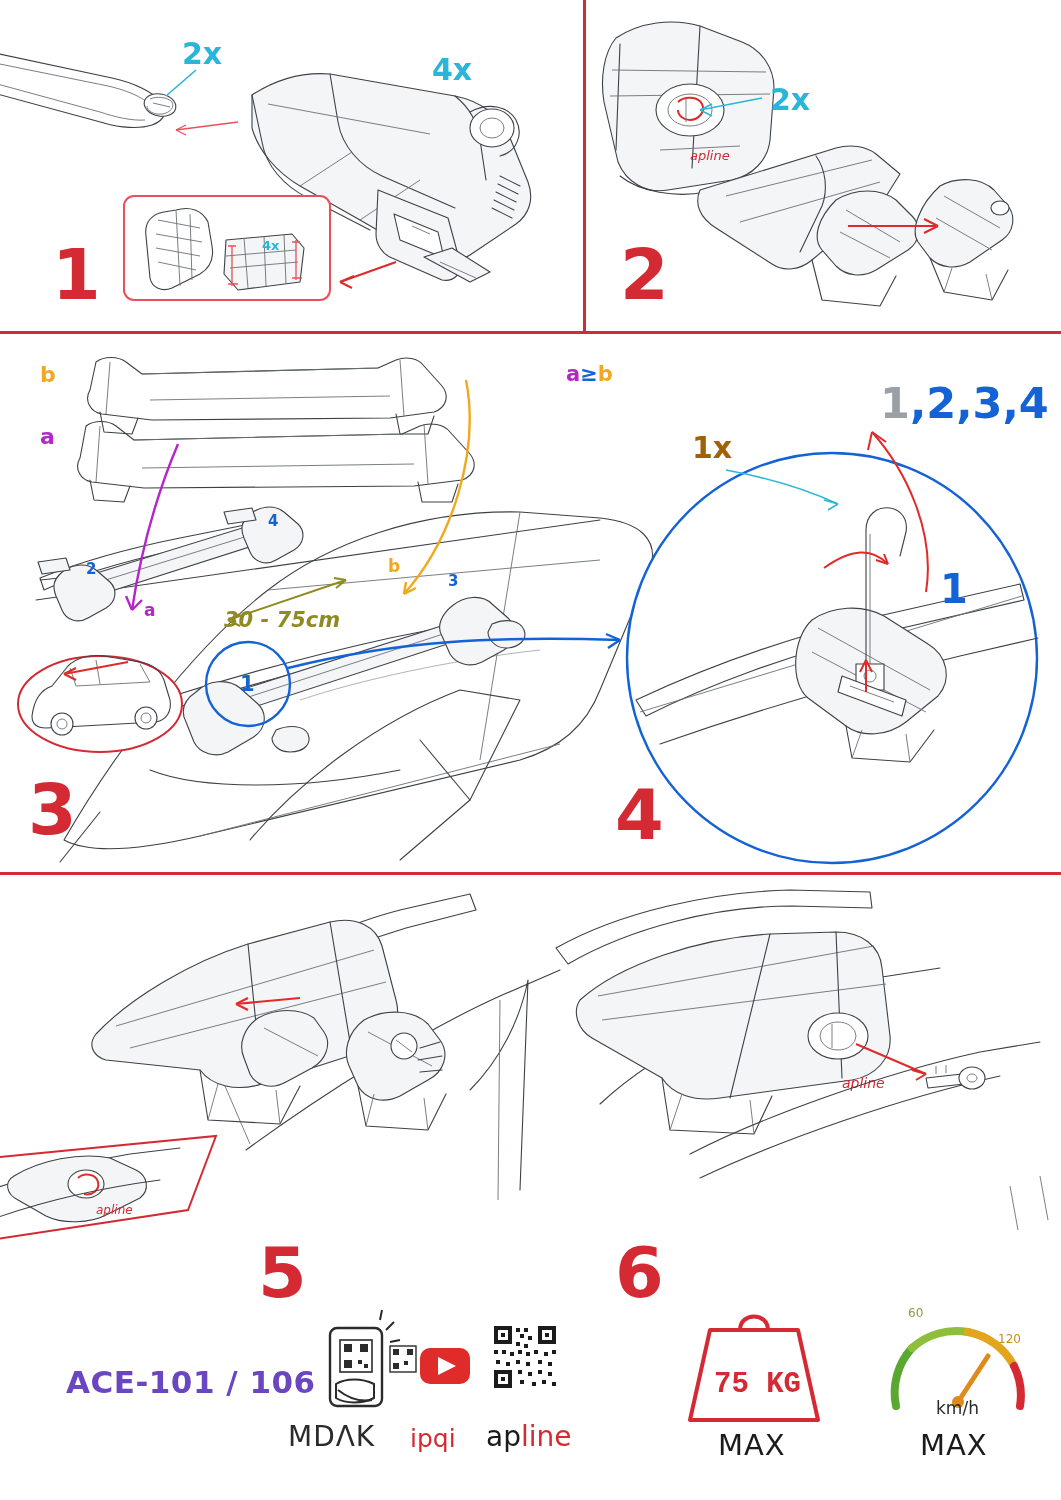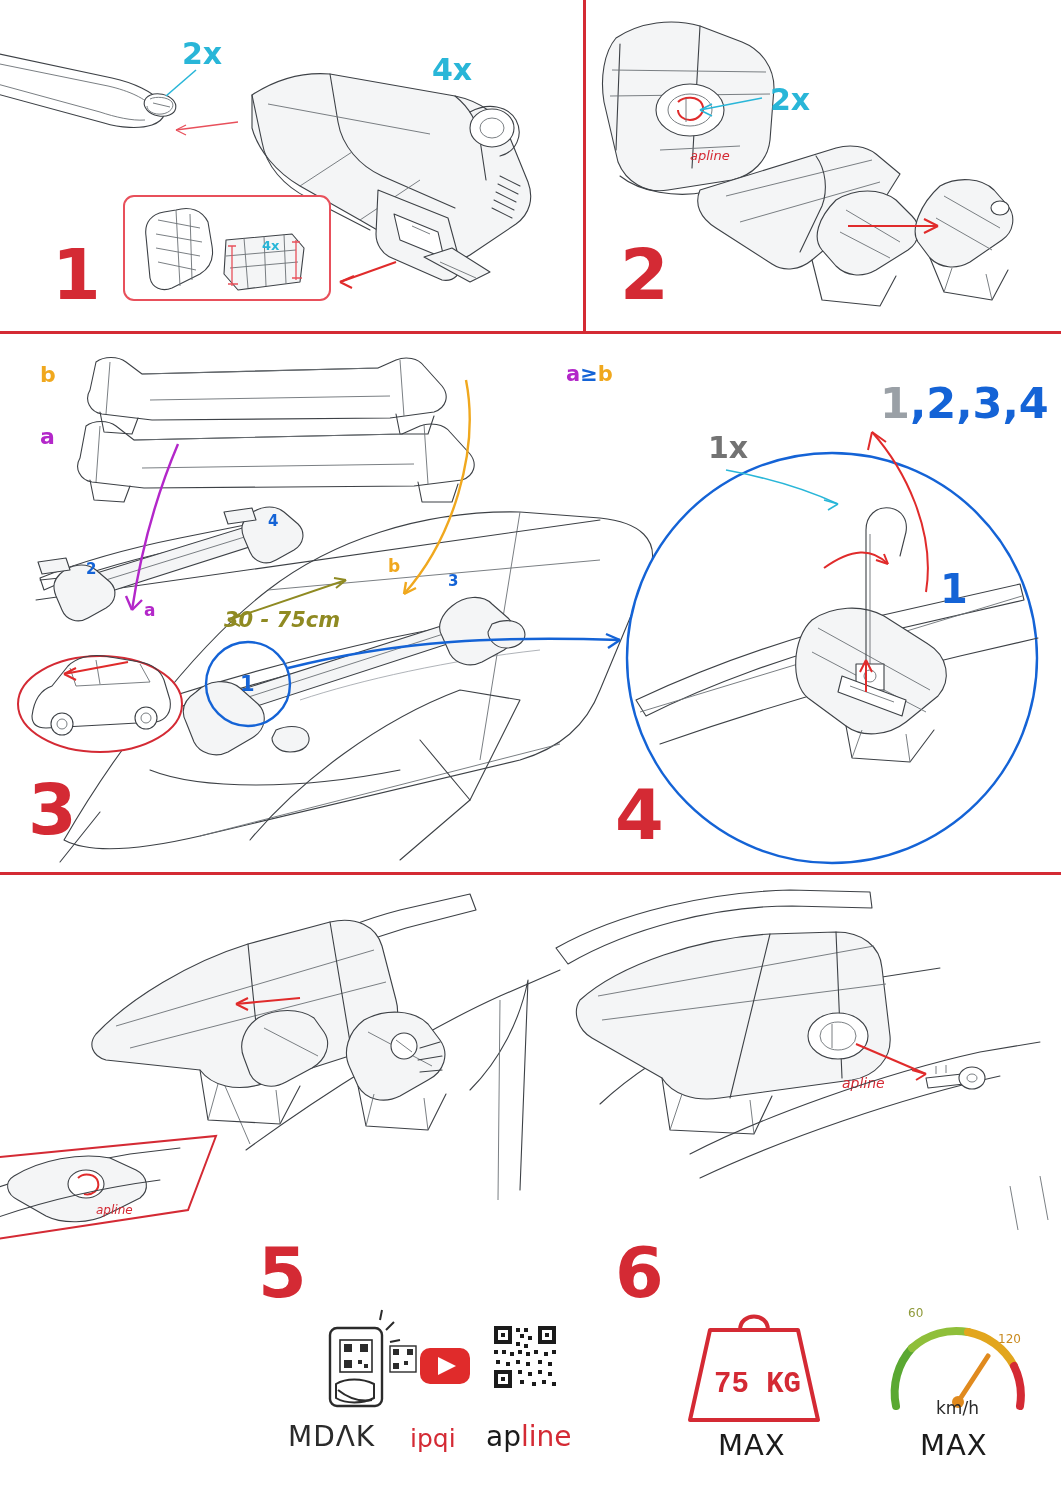--- a/index.html
+++ b/index.html
@@ -502,21 +502,21 @@
   <div class="step-num" style="left:52px; top:240px;">1</div>
   <div class="step-num" style="left:620px; top:240px;">2</div>
   <div class="step-num" style="left:28px; top:775px;">3</div>
   <div class="step-num" style="left:615px; top:780px;">4</div>
   <div class="step-num" style="left:258px; top:1238px;">5</div>
   <div class="step-num" style="left:615px; top:1238px;">6</div>
 
   <div class="qty" style="left:182px; top:36px;">2x</div>
   <div class="qty" style="left:432px; top:52px;">4x</div>
   <div class="qty" style="left:770px; top:82px;">2x</div>
-  <div class="qty" style="left:692px; top:430px; color:#737373;margin-left:16px;">1x</div>
+  <div class="qty" style="left:692px; top:430px; color:#a16207;">1x</div>
 
   <div style="position:absolute; left:262px; top:238px; font-family:'DejaVu Sans',sans-serif; font-size:13px; color:#29b6d8; font-weight:700;">4x</div>
 
   <div class="lbl" style="left:40px; top:362px; color:#f0a81e;">b</div>
   <div class="lbl" style="left:40px; top:424px; color:#b327c9;">a</div>
   <div class="ab-text" style="left:566px; top:362px;">
     <span style="color:#b327c9;">a</span><span style="color:#1463d6;">≥</span><span style="color:#f0a81e;">b</span>
   </div>
 
   <div style="position:absolute; left:144px; top:600px; font-family:'DejaVu Sans',sans-serif; font-weight:700; font-size:17px; color:#b327c9;">a</div>
@@ -527,20 +527,21 @@
   <div class="smallnum" style="left:86px; top:560px;">2</div>
   <div class="smallnum" style="left:268px; top:512px;">4</div>
   <div class="smallnum" style="left:448px; top:572px;">3</div>
   <div class="circnum" style="left:240px; top:672px;">1</div>
 
   <div class="seq" style="left:880px; top:378px;">
     <span style="color:#9aa0a6;">1</span><span style="color:#1463d6;margin-top:12px;">,2,3,4</span>
   </div>
   <div class="bignum" style="left:940px; top:566px;">1</div>
 
+  <div class="footer-model" style="left:66px; top:1364px;">ACE-101 / 106</div>
   <div class="brand-mdak" style="left:288px; top:1420px;">MDΛK</div>
   <div class="brand-ipqi" style="left:410px; top:1424px;">ipqi</div>
   <div class="brand-apline" style="left:486px; top:1420px;">
     <span>ap</span><span class="li">line</span>
   </div>
 
   <div class="weight-val" style="left:714px; top:1368px;">75 KG</div>
   <div class="maxtext" style="left:718px; top:1428px;">MAX</div>
   <div class="maxtext" style="left:920px; top:1428px;">MAX</div>
   <div class="speed-lbl" style="left:936px; top:1398px;">km/h</div>

